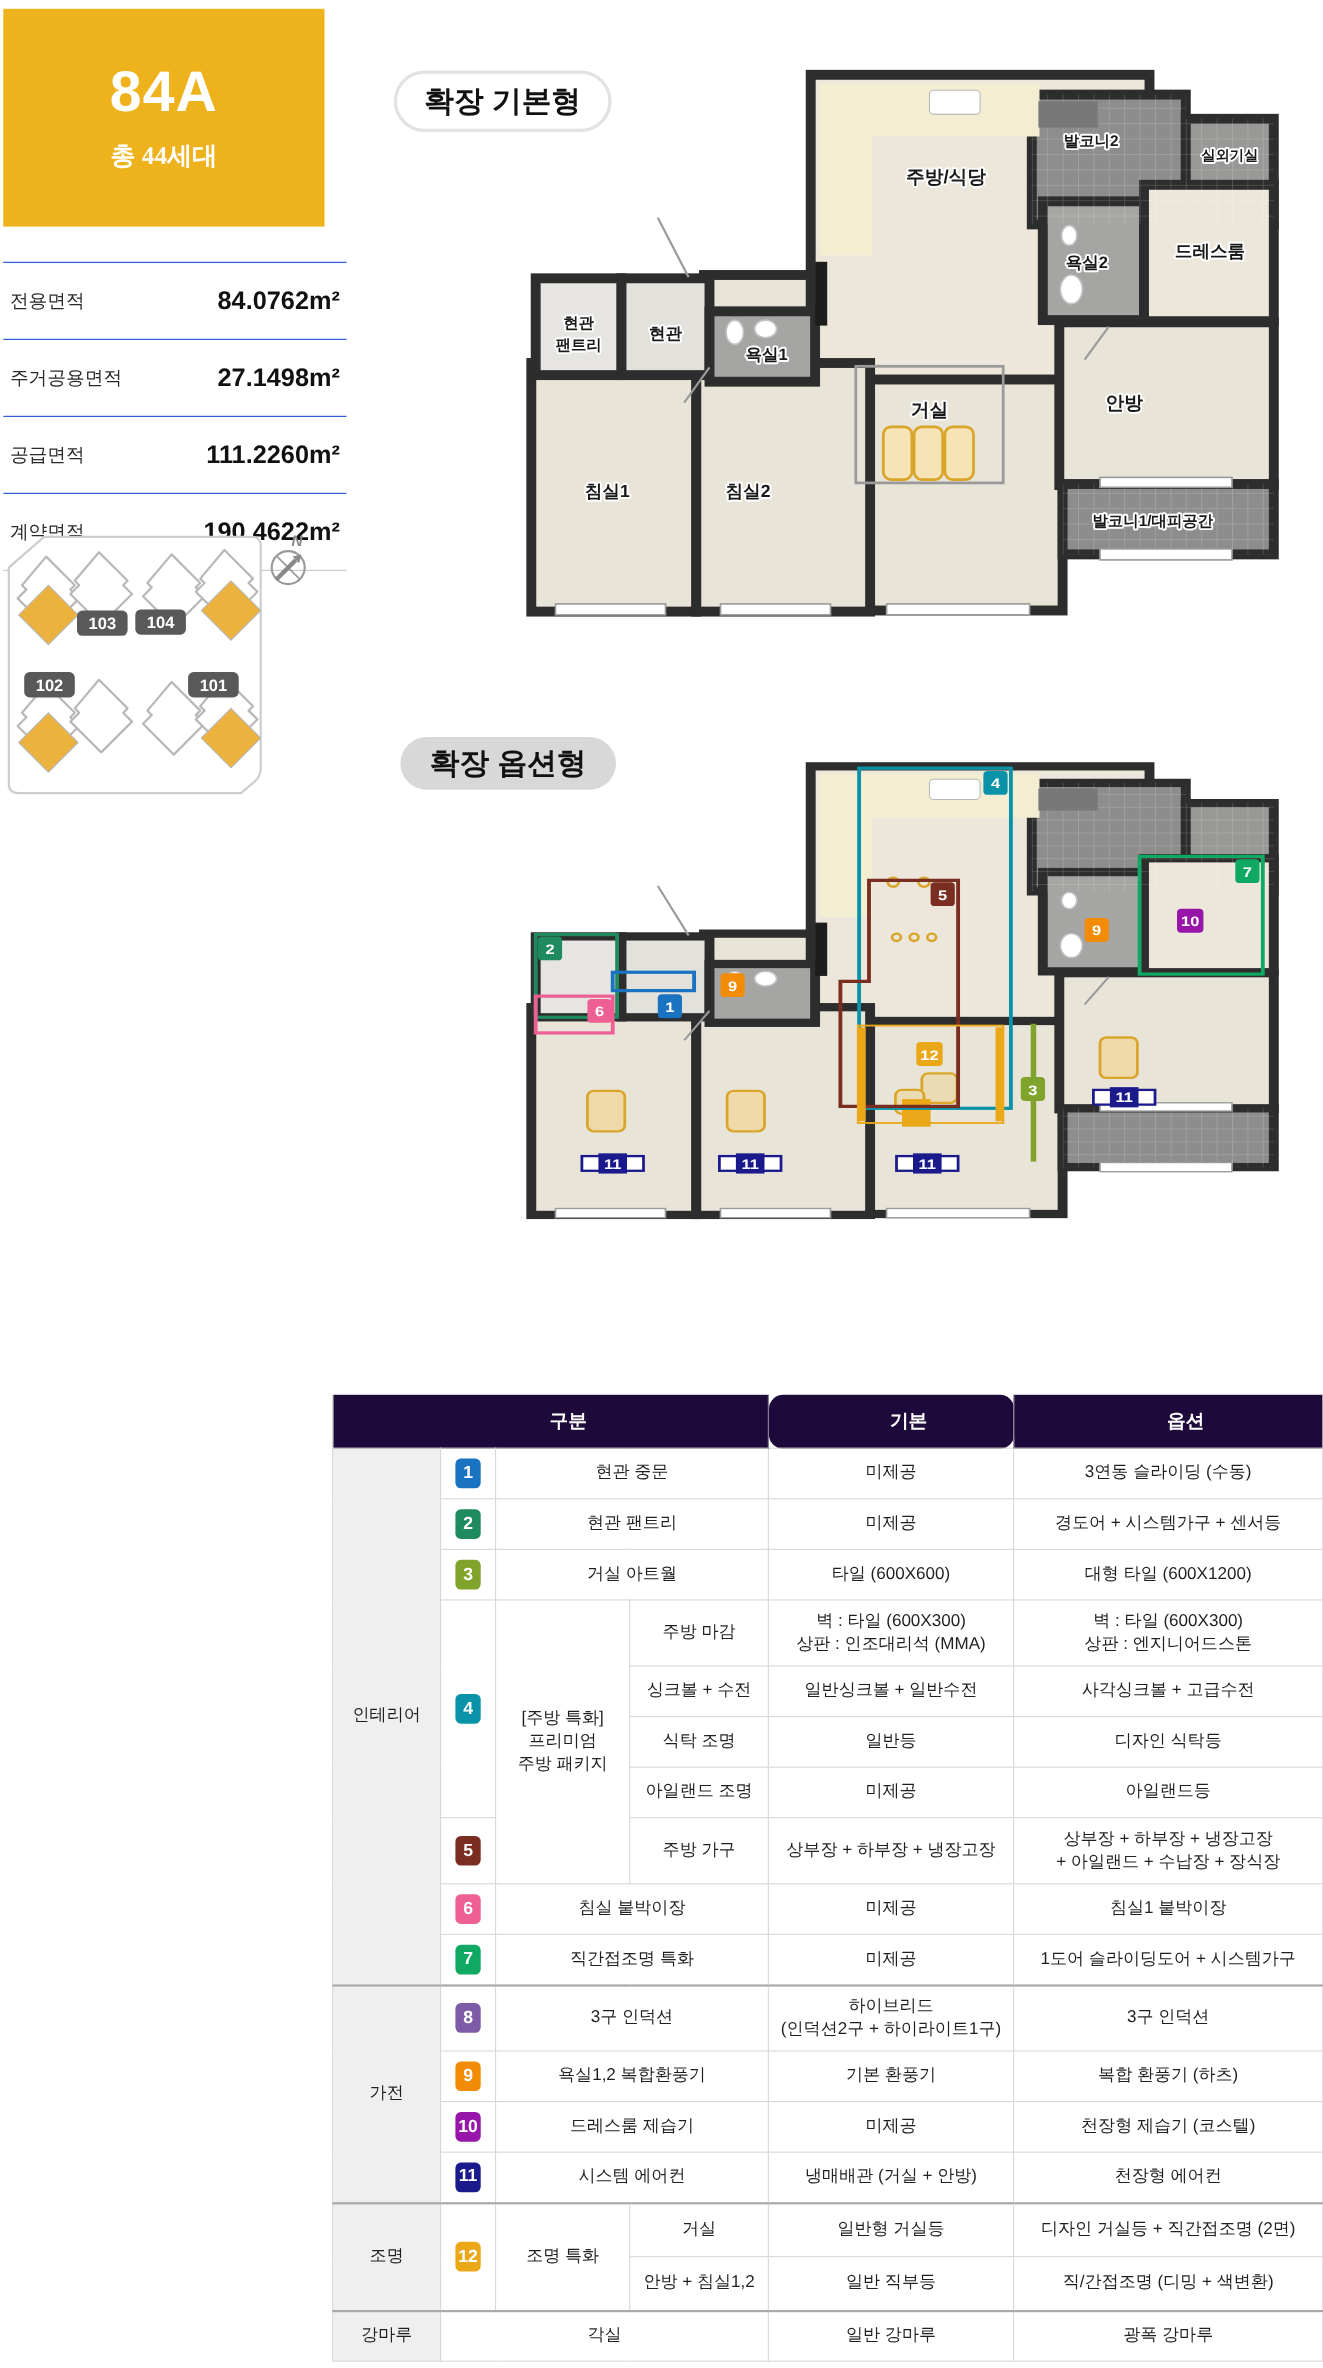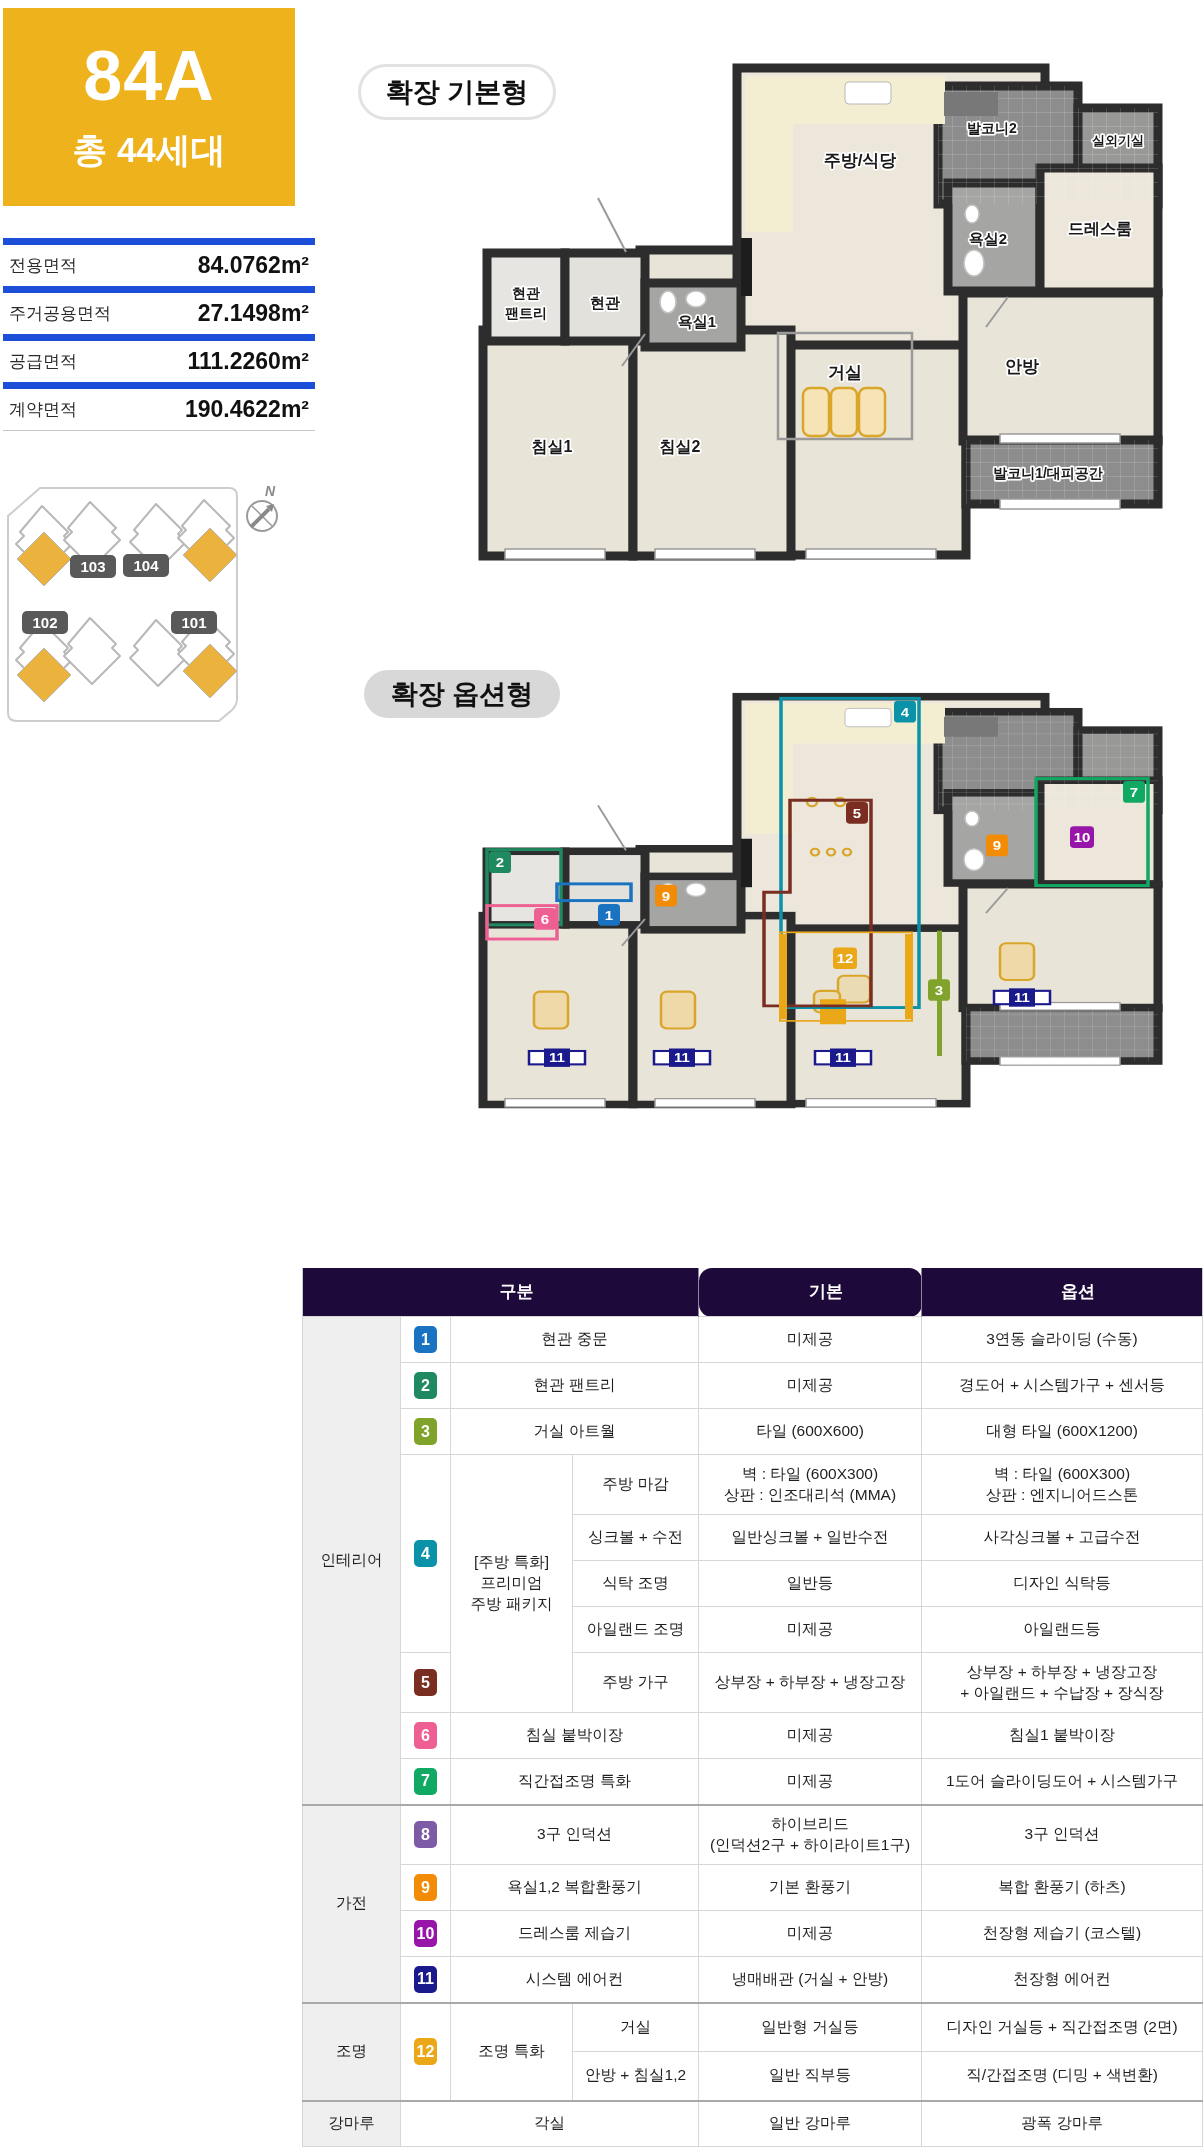--- a/index.html
+++ b/index.html
@@ -3,27 +3,27 @@
 <meta charset="utf-8">
 <style>
   html,body{margin:0;padding:0;background:#fff;}
   body{font-family:"Liberation Sans","DejaVu Sans",sans-serif;color:#1f1f1f;}
   .page{position:relative;width:1203px;height:2153px;background:#fff;overflow:hidden;}
   .abs{position:absolute;}
 
   
   .unit-card{left:3px;top:8px;width:292px;height:198px;background:#eeb21c;color:#fff;
     display:flex;flex-direction:column;align-items:center;justify-content:center;}
-  .unit-code{font-size:70px;font-weight:bold;line-height:1;letter-spacing:1px;}
-  .unit-total{font-size:35px;margin-top:16px;font-weight:bold;}
+  .unit-code{font-size:52px;font-weight:bold;line-height:1;letter-spacing:1px;}
+  .unit-total{font-size:23px;margin-top:16px;font-weight:bold;font-family:Liberation Serif, serif;}
 
   
   .area-table{left:3px;top:238px;width:312px;}
   .area-row{display:flex;align-items:center;justify-content:space-between;
-    border-top:7px solid #1d4ed8;padding:7px 6px;}
+    border-top:1px solid #1d4ed8;padding:21px 6px;}
   .area-row:last-child{border-bottom:1px solid #c6c6c6;}
   .area-label{font-size:17px;color:#2a2a2a;line-height:1.25;white-space:pre-line;}
   .area-label .sub{font-size:15px;color:#4a4a4a;}
   .area-value{font-size:23px;font-weight:bold;color:#111;}
 
   
   .pill{position:absolute;display:flex;align-items:center;justify-content:center;
     border-radius:28px;font-size:27px;font-weight:bold;color:#111;}
   .pill-basic{left:358px;top:64px;width:192px;height:50px;background:#fff;border:3px solid #e2e2e2;text-align:center;}
   .pill-option{left:364px;top:670px;width:196px;height:48px;background:#d8d8d8;border:none;}

